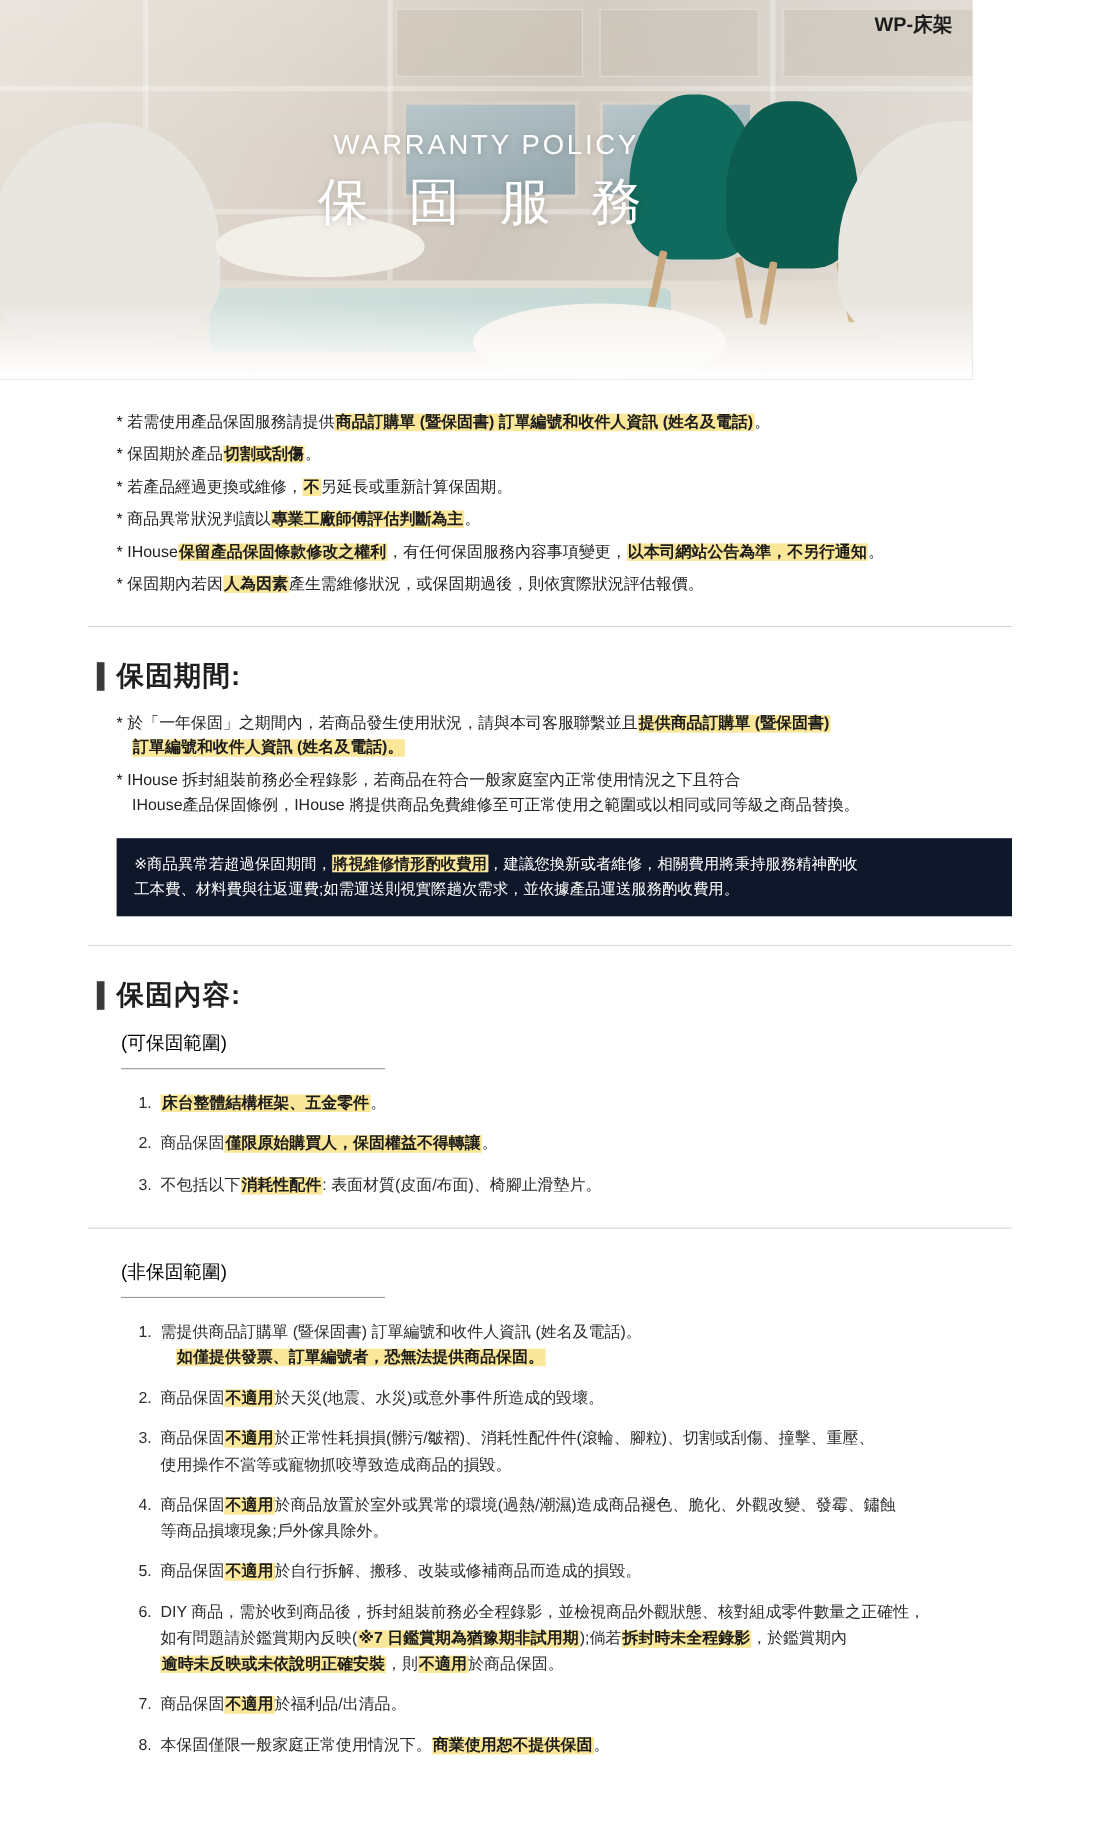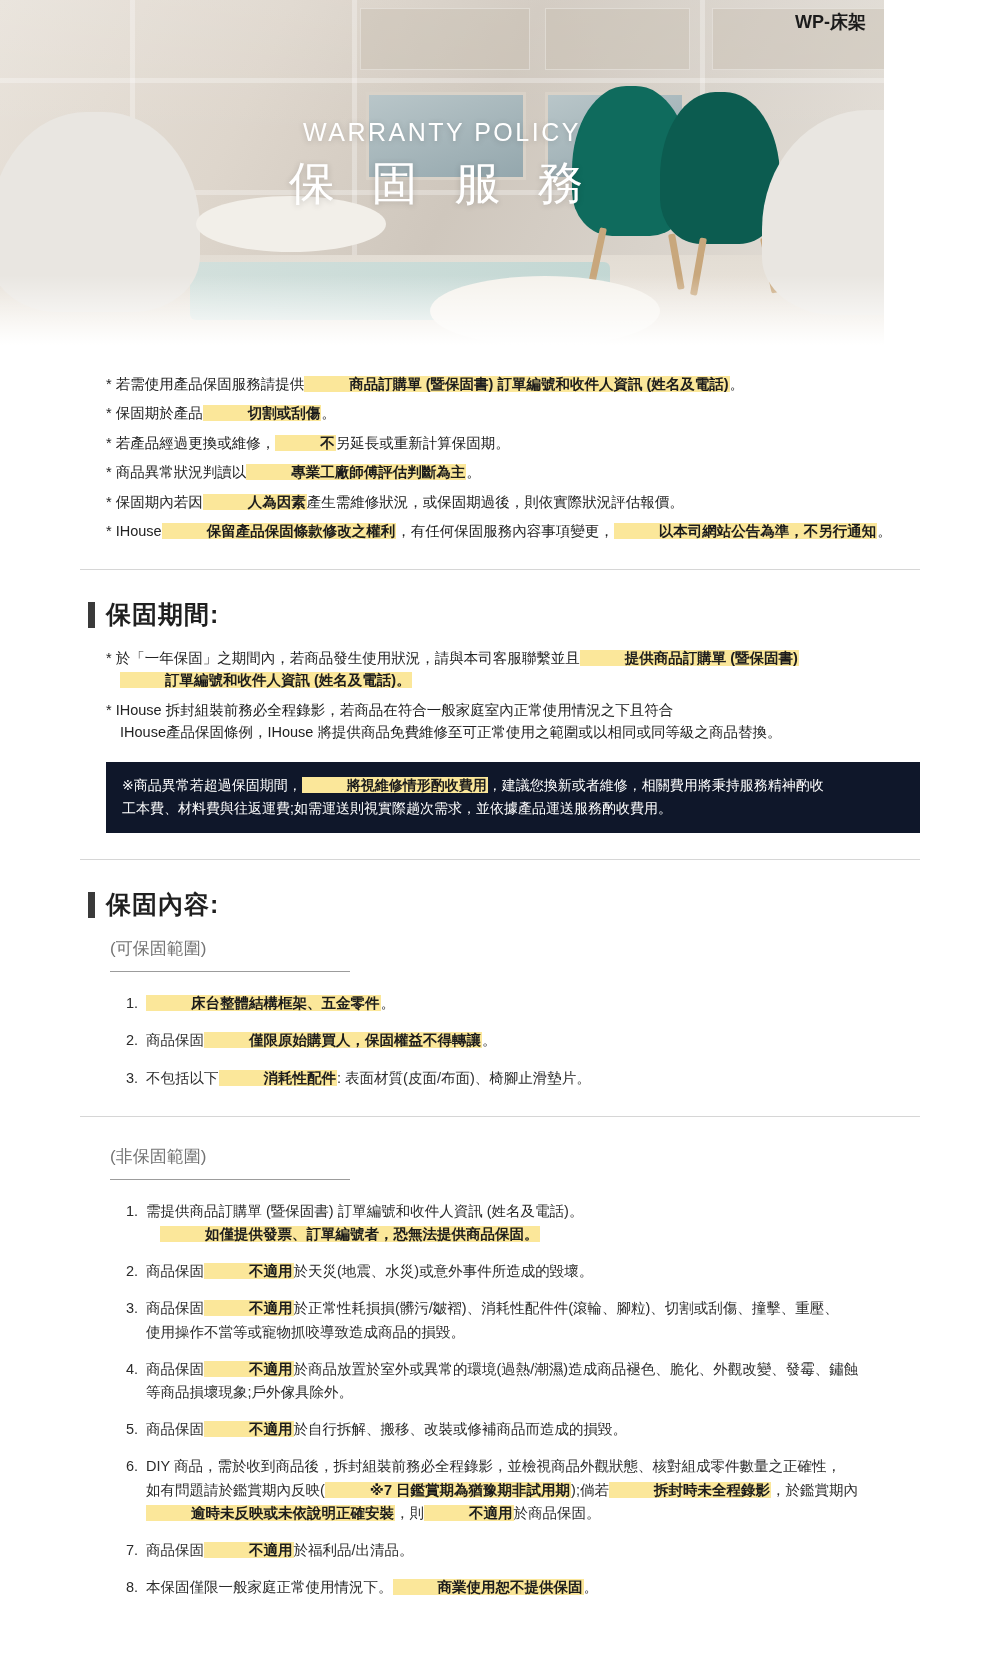--- a/index.html
+++ b/index.html
@@ -135,36 +135,36 @@
     line-height:1.55;
     margin-bottom:7px;
     color:#222;
   }
   ul.star-list li::before {
     content:"* ";
   }
   .sp { margin-bottom:16px; }
 
   mark.hl { background:#fbe79a; color:#1c1c1c; padding:0 1px; }
-  mark.hl b { font-weight:bold;padding-left:44px; }
+  mark.hl b { font-weight:bold; }
 
   .note-box {
     margin:18px 0 4px 26px;
     background:#0f172a;
     color:#ffffff;
     font-size:14px;
     line-height:1.7;
     padding:12px 16px;
   }
   .note-box mark.hl { background:#fbe79a; color:#1c1c1c; }
 
   .sub-head {
     display:inline-block;
     font-size:17px;
-    color:#737373;
+    color:#000000;
     font-weight:500;
     margin:0 0 4px 30px;
     padding-bottom:7px;
   }
   .sub-underline {
     height:1px;
     background:#9c9c9c;
     width:240px;
     margin:0 0 20px 30px;
   }
@@ -226,22 +226,22 @@
 </div>
 
 <div class="content">
 
   <section class="section">
     <ul class="star-list">
       <li><span>若需使用產品保固服務請提供</span><mark class="hl"><b>商品訂購單 (暨保固書) 訂單編號和收件人資訊 (姓名及電話)</b></mark><span>。</span></li>
       <li><span>保固期於產品</span><mark class="hl"><b>切割或刮傷</b></mark><span>。</span></li>
       <li><span>若產品經過更換或維修，</span><mark class="hl"><b>不</b></mark><span>另延長或重新計算保固期。</span></li>
       <li><span>商品異常狀況判讀以</span><mark class="hl"><b>專業工廠師傅評估判斷為主</b></mark><span>。</span></li>
+      <li><span>IHouse</span><mark class="hl"><b>保留產品保固條款修改之權利</b></mark><span>，有任何保固服務內容事項變更，</span><mark class="hl"><b>以本司網站公告為準，不另行通知</b></mark><span>。</span></li>
       <li><span>保固期內若因</span><mark class="hl"><b>人為因素</b></mark><span>產生需維修狀況，或保固期過後，則依實際狀況評估報價。</span></li>
-      <li><span>IHouse</span><mark class="hl"><b>保留產品保固條款修改之權利</b></mark><span>，有任何保固服務內容事項變更，</span><mark class="hl"><b>以本司網站公告為準，不另行通知</b></mark><span>。</span></li>
     </ul>
   </section>
 
   <section class="section">
     <h2 class="sec-title">保固期間:</h2>
     <ul class="star-list">
       <li class="sp">
         <span>於「一年保固」之期間內，若商品發生使用狀況，請與本司客服聯繫並且</span><mark class="hl"><b>提供商品訂購單 (暨保固書)</b></mark>
         <span class="ind" style="padding-left:14px;"><mark class="hl"><b>訂單編號和收件人資訊 (姓名及電話)。</b></mark></span>
       </li>

